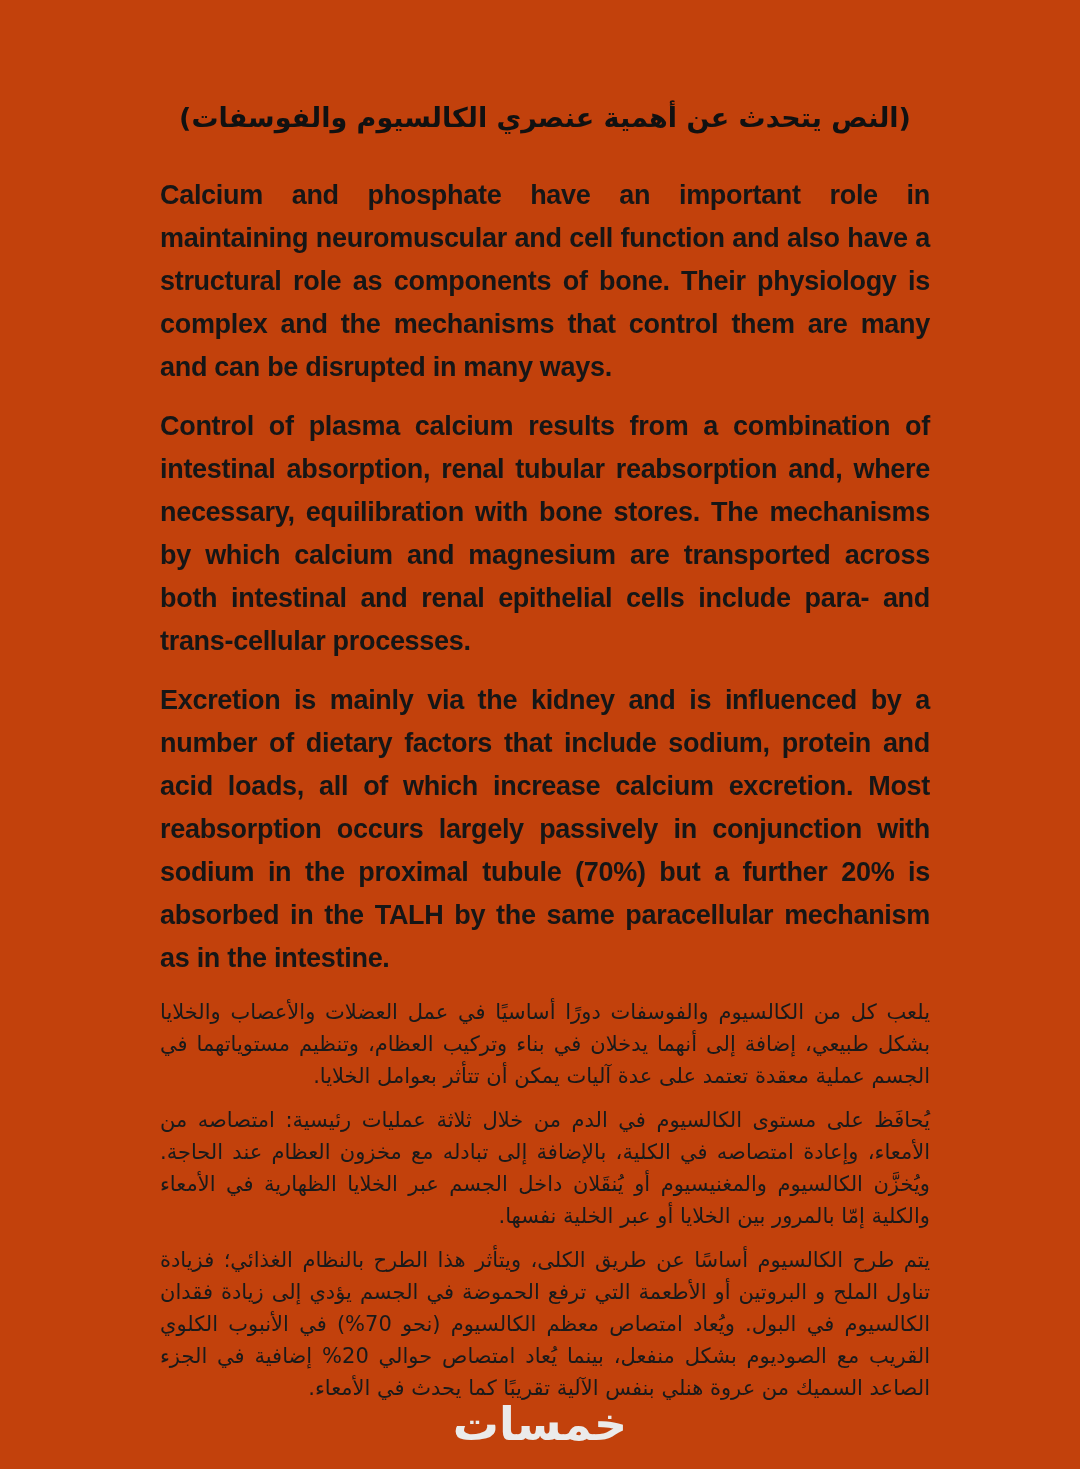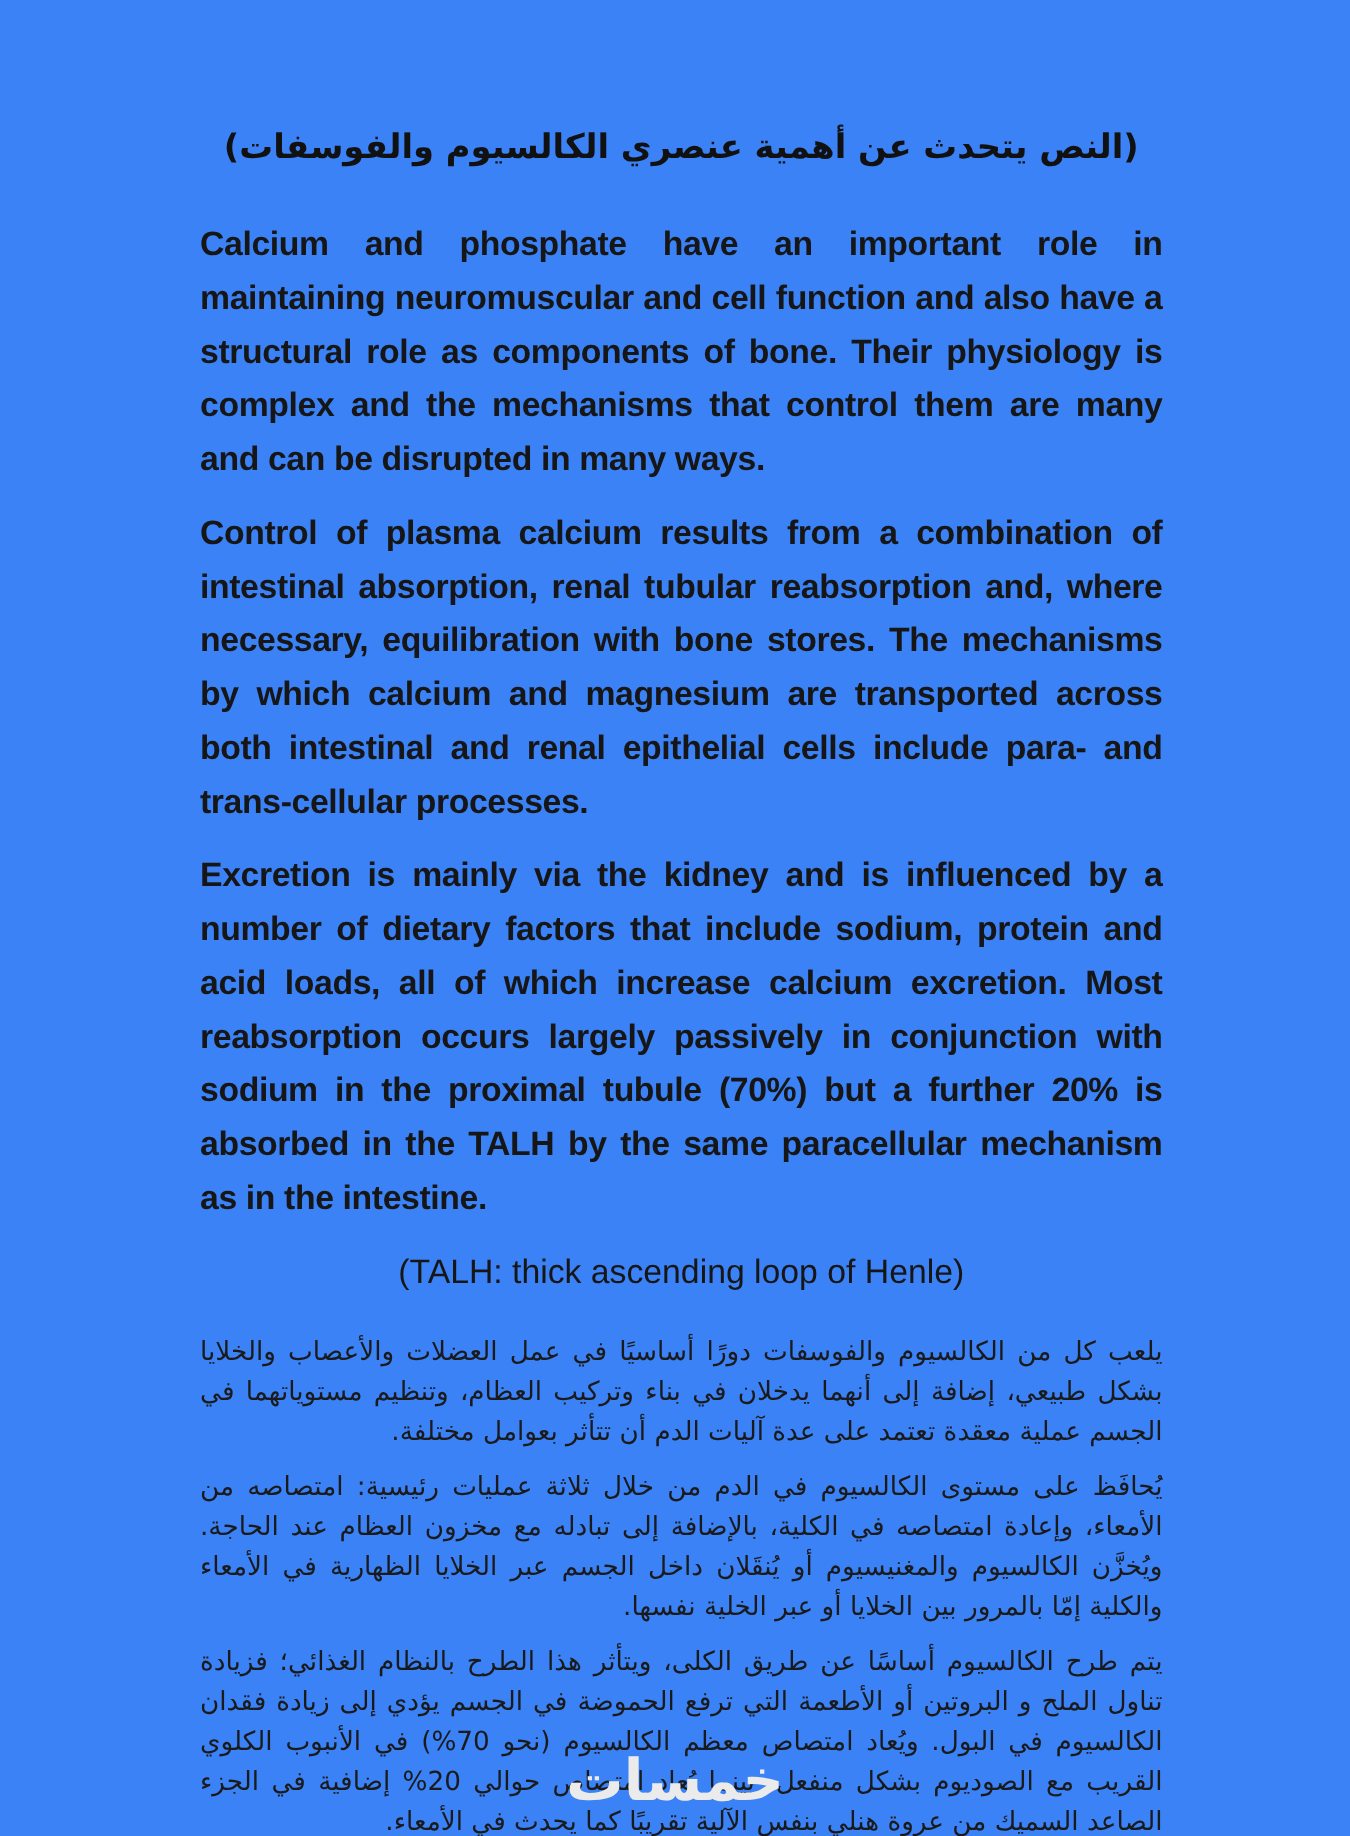--- a/index.html
+++ b/index.html
@@ -12,21 +12,21 @@
     height: 1469px;
     overflow: hidden;
     font-family: "Liberation Sans", sans-serif;
     color: #161616;
   }
   .page {
     position: relative;
     box-sizing: border-box;
     width: 1080px;
     height: 1469px;
-    background: #3b82f6;
+    background: #c2410c;
     padding: 96px 150px 0 160px;
   }
   .doc-title {
     margin: 0 0 34px 0;
     direction: rtl;
     unicode-bidi: plaintext;
     text-align: center;
     font-family: "DejaVu Sans", sans-serif;
     font-size: 27px;
     font-weight: bold;
@@ -78,23 +78,22 @@
 <div class="page">
 
   <h1 class="doc-title" dir="rtl">(النص يتحدث عن أهمية عنصري الكالسيوم والفوسفات)</h1>
 
   <p class="en-para">Calcium and phosphate have an important role in maintaining neuromuscular and cell function and also have a structural role as components of bone. Their physiology is complex and the mechanisms that control them are many and can be disrupted in many ways.</p>
 
   <p class="en-para">Control of plasma calcium results from a combination of intestinal absorption, renal tubular reabsorption and, where necessary, equilibration with bone stores. The mechanisms by which calcium and magnesium are transported across both intestinal and renal epithelial cells include para- and trans-cellular processes.</p>
 
   <p class="en-para">Excretion is mainly via the kidney and is influenced by a number of dietary factors that include sodium, protein and acid loads, all of which increase calcium excretion. Most reabsorption occurs largely passively in conjunction with sodium in the proximal tubule (70%) but a further 20% is absorbed in the TALH by the same paracellular mechanism as in the intestine.</p>
 
-  <p class="talh-note">(TALH: thick ascending loop of Henle)</p>
 
-  <p class="ar-para" dir="rtl">يلعب كل من الكالسيوم والفوسفات دورًا أساسيًا في عمل العضلات والأعصاب والخلايا بشكل طبيعي، إضافة إلى أنهما يدخلان في بناء وتركيب العظام، وتنظيم مستوياتهما في الجسم عملية معقدة تعتمد على عدة آليات الدم أن تتأثر بعوامل مختلفة.</p>
+  <p class="ar-para" dir="rtl">يلعب كل من الكالسيوم والفوسفات دورًا أساسيًا في عمل العضلات والأعصاب والخلايا بشكل طبيعي، إضافة إلى أنهما يدخلان في بناء وتركيب العظام، وتنظيم مستوياتهما في الجسم عملية معقدة تعتمد على عدة آليات يمكن أن تتأثر بعوامل الخلايا.</p>
 
   <p class="ar-para" dir="rtl">يُحافَظ على مستوى الكالسيوم في الدم من خلال ثلاثة عمليات رئيسية: امتصاصه من الأمعاء، وإعادة امتصاصه في الكلية، بالإضافة إلى تبادله مع مخزون العظام عند الحاجة. ويُخزَّن الكالسيوم والمغنيسيوم أو يُنقَلان داخل الجسم عبر الخلايا الظهارية في الأمعاء والكلية إمّا بالمرور بين الخلايا أو عبر الخلية نفسها.</p>
 
   <p class="ar-para" dir="rtl">يتم طرح الكالسيوم أساسًا عن طريق الكلى، ويتأثر هذا الطرح بالنظام الغذائي؛ فزيادة تناول الملح و البروتين أو الأطعمة التي ترفع الحموضة في الجسم يؤدي إلى زيادة فقدان الكالسيوم في البول. ويُعاد امتصاص معظم الكالسيوم (نحو 70%) في الأنبوب الكلوي القريب مع الصوديوم بشكل منفعل، بينما يُعاد امتصاص حوالي 20% إضافية في الجزء الصاعد السميك من عروة هنلي بنفس الآلية تقريبًا كما يحدث في الأمعاء.</p>
 
   <div class="watermark">خمسات</div>
 
 </div>
 
 </body></html>

